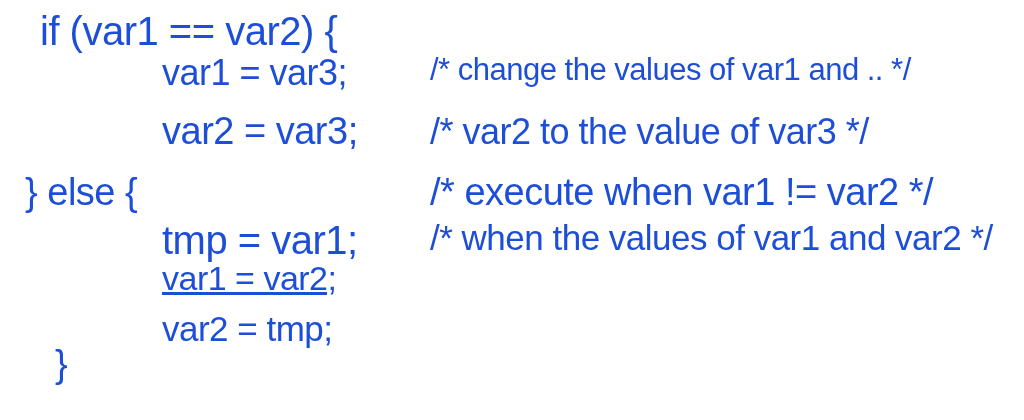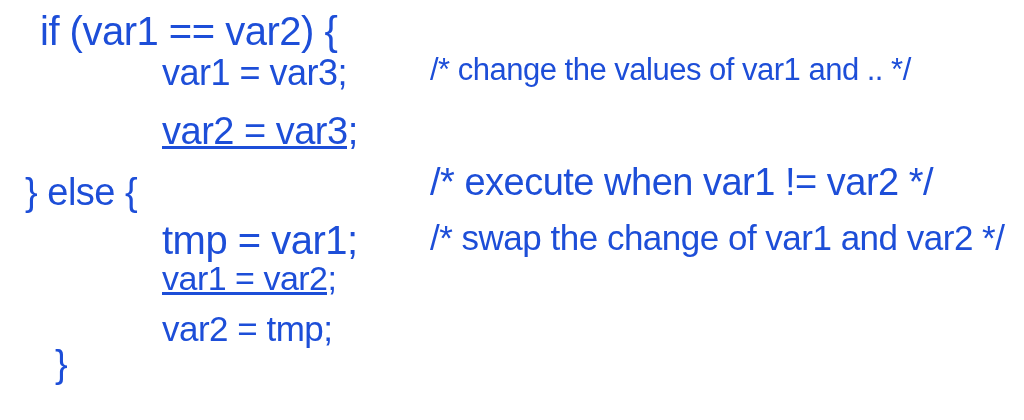--- a/index.html
+++ b/index.html
@@ -18,45 +18,46 @@
   }
   .txt {
     position: absolute;
     white-space: pre;
     line-height: 1;
     letter-spacing: -0.5px;
   }
   
   .l1 { left: 40px;  top: 11px;  font-size: 40px; }
   .l2 { left: 162px; top: 55px;  font-size: 36px; }
-  .l3 { left: 162px; top: 112px; font-size: 38px; text-decoration: underline; }
+  .l3 { left: 162px; top: 112px; font-size: 38px; }
   .l4 { left: 25px;  top: 173px; font-size: 38px; text-align: right; }
   .l5 { left: 162px; top: 220px; font-size: 40px; }
   .l6 { left: 162px; top: 261px; font-size: 34px; text-decoration: underline; }
   .l7 { left: 162px; top: 311px; font-size: 35px; }
   .l8 { left: 55px;  top: 345px; font-size: 38px; }
   
   .c1 { left: 430px; top: 54px;  font-size: 31px; }
   .c2 { left: 430px; top: 114px; font-size: 36px; }
-  .c3 { left: 430px; top: 163px; font-size: 38px; }
+  .c3 { left: 430px; top: 173px; font-size: 38px; }
   .c4 { left: 430px; top: 220px; font-size: 35px; }
 </style>
 </head>
 <body>
 
 <div class="slide">
   <span class="txt l1">if (var1 == var2) {</span>
 
   <span class="txt l2">var1 = var3;</span>
   <span class="txt c1">/* change the values of var1 and .. */</span>
 
   <span class="txt l3">var2 = var3;</span>
+  <span class="txt c2">/* var2 to the value of var3 */</span>
 
   <span class="txt l4">} else {</span>
   <span class="txt c3">/* execute when var1 != var2 */</span>
 
   <span class="txt l5">tmp = var1;</span>
-  <span class="txt c4">/* swap the change of var1 and var2 */</span>
+  <span class="txt c4">/* when the values of var1 and var2 */</span>
 
   <span class="txt l6">var1 = var2;</span>
   <span class="txt l7">var2 = tmp;</span>
   <span class="txt l8">}</span>
 </div>
 
 </body></html>

